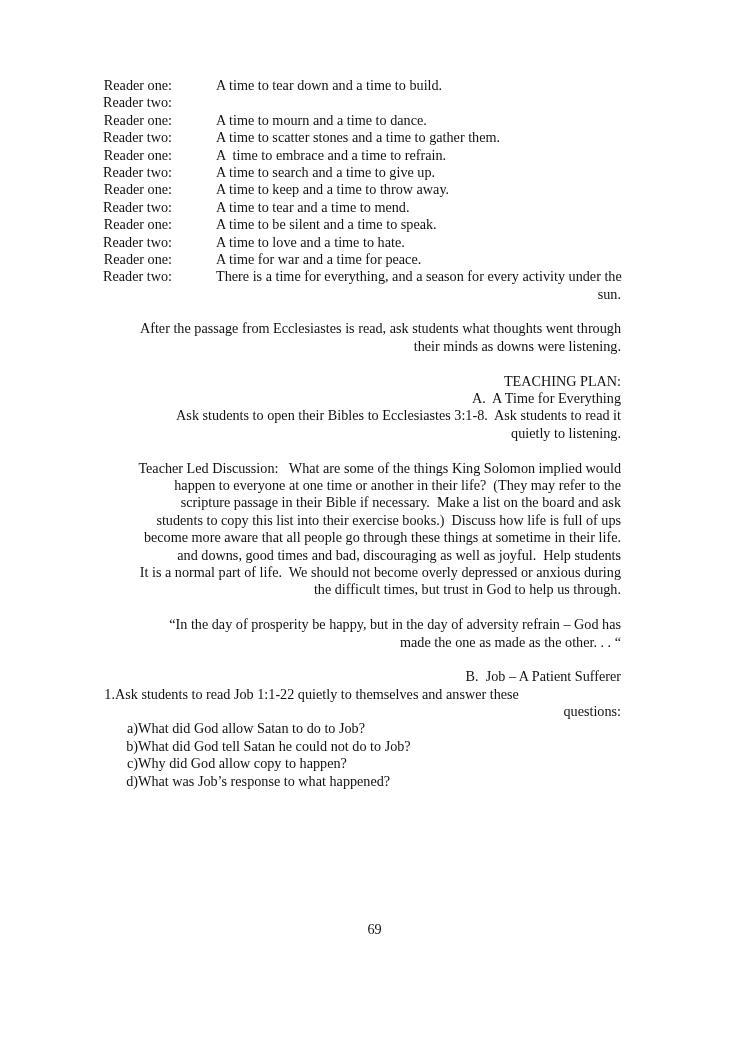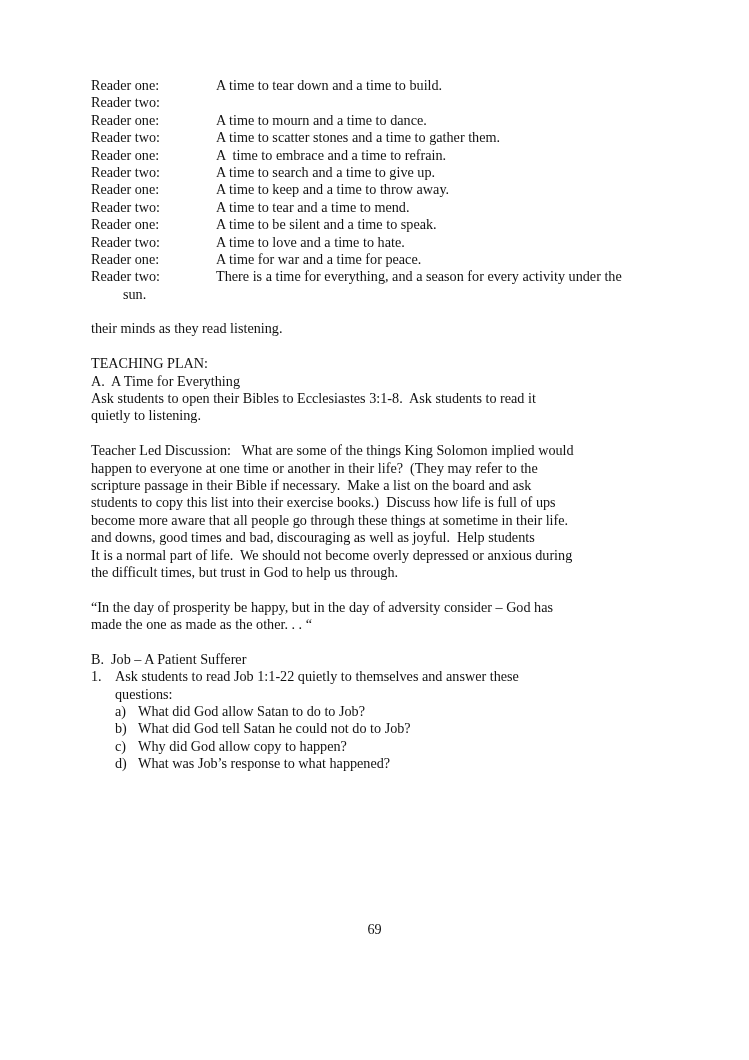--- a/index.html
+++ b/index.html
@@ -1,18 +1,18 @@
 <!DOCTYPE html>
 <html><head>
 <meta charset="utf-8">
 <style>
   html, body { margin:0; padding:0; background:#ffffff; }
   body { width:749px; height:1060px; position:relative; overflow:hidden;
          font-family:"Liberation Serif", "DejaVu Serif", serif; font-size:14.2px; color:#111; }
-  .page { position:absolute; left:91px; top:77px; width:530px; }
+  .page { position:absolute; left:91px; top:77px; width:530px;text-align:right; }
   .line { height:17.4px; line-height:17.4px; white-space:nowrap; }
   .reader { display:flex; }
   .reader .who { width:81px; flex:none; }
   .reader .txt { white-space:nowrap;margin-left:44px; }
   .cont { padding-left:32px; }
   .gap { height:17.4px; }
   .para .line { white-space:nowrap; }
   .num { display:flex; }
   .num .n { width:24px; flex:none; }
   .sub { display:flex; padding-left:24px; }
@@ -72,21 +72,22 @@
     <div class="line reader">
         <span class="who">Reader two:</span>
         <span class="txt">There is a time for everything, and a season for every activity under the</span>
       </div>
     <div class="line cont">sun.</div>
   </div>
 
   <div class="gap"></div>
 
   <div class="para">
-    <div class="line">their minds as they read listening.</div>
+    <div class="line">After the passage from Ecclesiastes is read, ask students what thoughts went through</div>
+    <div class="line">their minds as downs were listening.</div>
   </div>
 
   <div class="gap"></div>
 
   <div class="line">TEACHING PLAN:</div>
   <div class="line" style="white-space:pre">A.  A Time for Everything</div>
   <div class="para">
     <div class="line" style="white-space:pre">Ask students to open their Bibles to Ecclesiastes 3:1-8.  Ask students to read it</div>
     <div class="line">quietly to listening.</div>
   </div>
@@ -100,21 +101,21 @@
     <div class="line" style="white-space:pre">students to copy this list into their exercise books.)  Discuss how life is full of ups</div>
     <div class="line">become more aware that all people go through these things at sometime in their life.</div>
     <div class="line" style="white-space:pre">and downs, good times and bad, discouraging as well as joyful.  Help students</div>
     <div class="line" style="white-space:pre">It is a normal part of life.  We should not become overly depressed or anxious during</div>
     <div class="line">the difficult times, but trust in God to help us through.</div>
   </div>
 
   <div class="gap"></div>
 
   <div class="para">
-    <div class="line">“In the day of prosperity be happy, but in the day of adversity consider – God has</div>
+    <div class="line">“In the day of prosperity be happy, but in the day of adversity refrain – God has</div>
     <div class="line">made the one as made as the other. . . “</div>
   </div>
 
   <div class="gap"></div>
 
   <div class="line" style="white-space:pre">B.  Job – A Patient Sufferer</div>
   <div>
     <div class="line num">
       <span class="n">1.</span>
       <span>Ask students to read Job 1:1-22 quietly to themselves and answer these</span>

